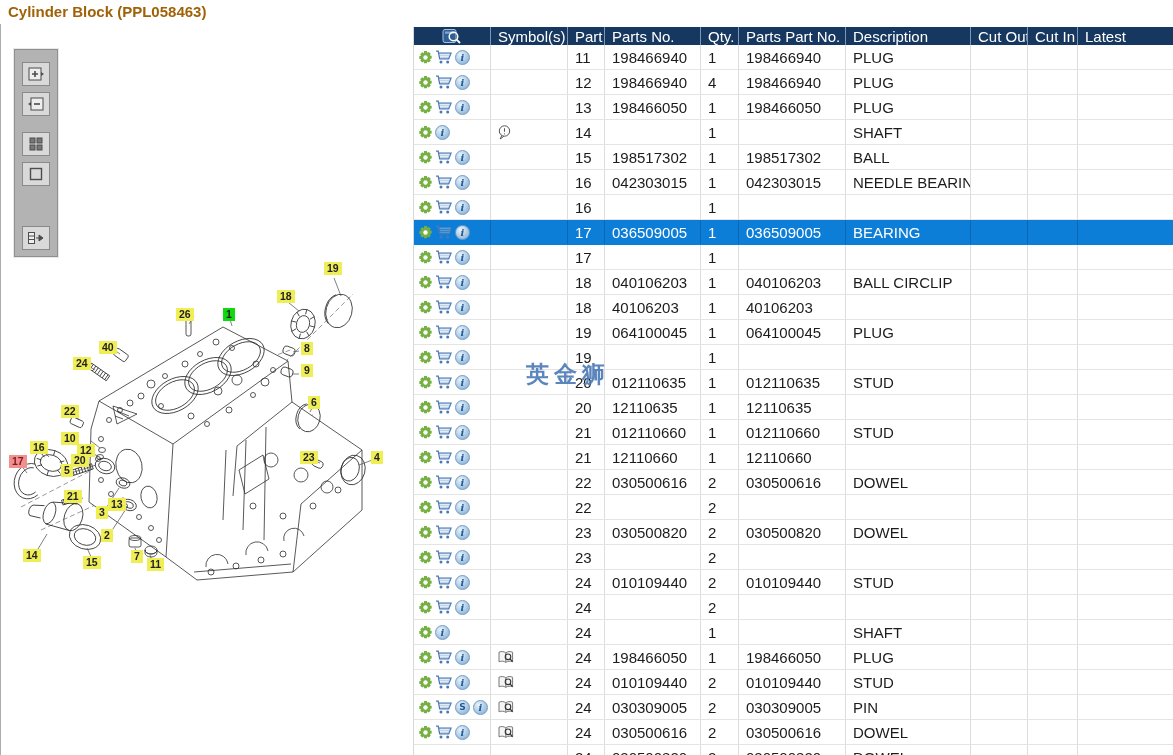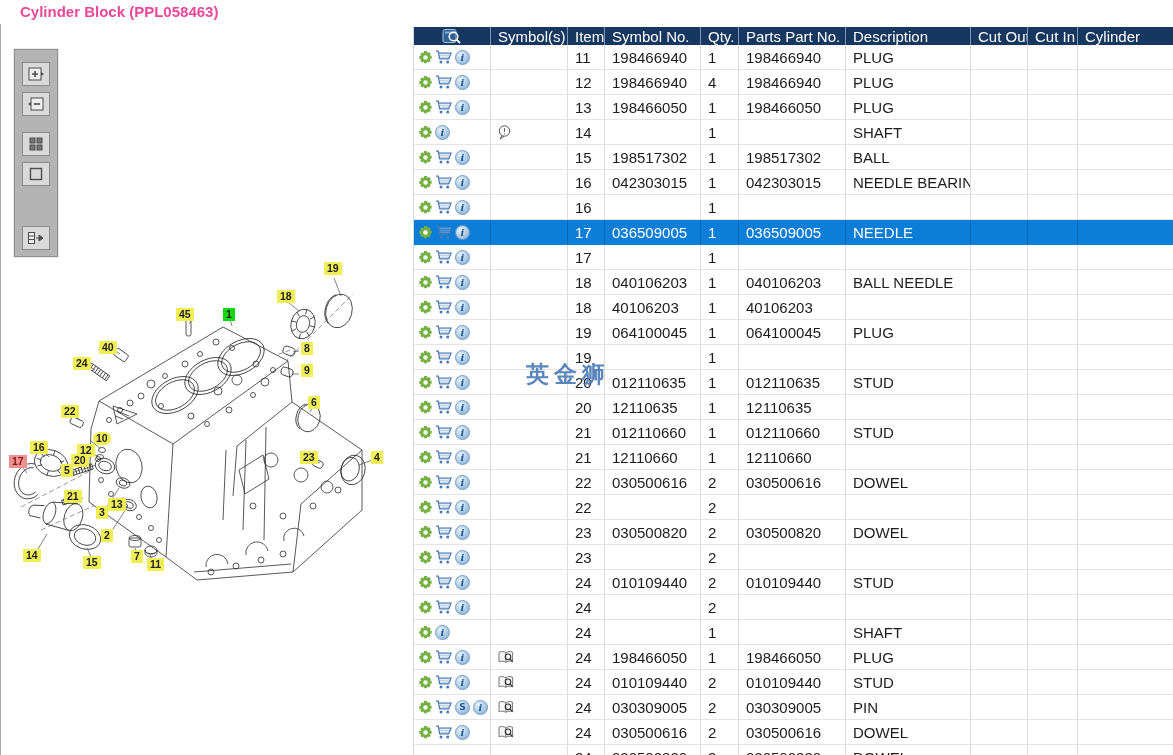--- a/index.html
+++ b/index.html
@@ -1,19 +1,19 @@
 <!DOCTYPE html>
 <html><head>
 <meta charset="utf-8">
 <style>
   html,body{margin:0;padding:0}
   body{width:1173px;height:755px;position:relative;background:#fff;
        font-family:"Liberation Sans",sans-serif;overflow:hidden}
 
-  .page-title{position:absolute;left:20px;top:3px;font-size:15px;font-weight:bold;color:#ec4899;z-index:3}
+  .page-title{position:absolute;left:8px;top:3px;font-size:15px;font-weight:bold;color:#a16207;z-index:3}
 
   
   .left-panel{position:absolute;left:0;top:24px;width:412px;height:731px;
               border-left:1px solid #adadad;background:#fff}
 
   
   .toolbar{position:absolute;left:13px;top:25px;width:42px;height:206px;
            background:#b3b3b3;border:1px solid #8f8f8f;box-shadow:0 0 0 1px #e9e9e9;z-index:4}
   .tbtn{width:26px;height:22px;margin:0 auto;background:#d9d9d9;border:1px solid #8a8a8a;
         display:flex;align-items:center;justify-content:center;cursor:pointer}
@@ -291,31 +291,31 @@
                M298 97 L292 98 M298 120 L291 120 M312 152 L309 158 M74 161 L78 166 M42 197 L48 203 M20 211 L26 219
                M90 187 L99 194 M90 199 L97 202 M84 209 L90 212 M70 219 L95 211 M76 245 L72 245 M116 253 L121 248
                M102 259 L118 234 M108 281 L125 255 M34 300 L46 280 M92 307 L86 294 M136 301 L134 294 M152 309 L149 301
                M310 205 L319 209 M374 205 L358 211"></path>
     </g>
   </svg>
 
   <div id="diagram-labels">
       <div class="dlabel" style="left: 323px; top: 238px;">19</div>
       <div class="dlabel" style="left: 276px; top: 266px;">18</div>
-      <div class="dlabel" style="left: 175px; top: 284px;">45</div>
+      <div class="dlabel" style="left: 175px; top: 284px;">26</div>
       <div class="dlabel green" style="left: 222px; top: 284px;">1</div>
       <div class="dlabel" style="left: 98px; top: 317px;">40</div>
       <div class="dlabel" style="left: 72px; top: 333px;">24</div>
       <div class="dlabel" style="left: 300px; top: 318px;">8</div>
       <div class="dlabel" style="left: 300px; top: 340px;">9</div>
       <div class="dlabel" style="left: 307px; top: 372px;">6</div>
       <div class="dlabel" style="left: 60px; top: 381px;">22</div>
       <div class="dlabel" style="left: 29px; top: 417px;">16</div>
       <div class="dlabel red" style="left: 8px; top: 431px;">17</div>
-      <div class="dlabel" style="left: 92px; top: 408px; border-radius: 6px;">10</div>
+      <div class="dlabel" style="left: 60px; top: 408px;">10</div>
       <div class="dlabel" style="left: 76px; top: 420px;">12</div>
       <div class="dlabel" style="left: 70px; top: 430px;">20</div>
       <div class="dlabel" style="left: 60px; top: 440px;">5</div>
       <div class="dlabel" style="left: 63px; top: 466px;">21</div>
       <div class="dlabel" style="left: 107px; top: 474px;">13</div>
       <div class="dlabel" style="left: 95px; top: 482px;">3</div>
       <div class="dlabel" style="left: 100px; top: 505px;">2</div>
       <div class="dlabel" style="left: 22px; top: 525px;">14</div>
       <div class="dlabel" style="left: 82px; top: 532px;">15</div>
       <div class="dlabel" style="left: 130px; top: 526px;">7</div>
@@ -329,28 +329,28 @@
   <div class="thead" id="table-head">
       <div class="hcell c0">
         <svg width="20" height="17" viewBox="0 0 20 17">
           <rect x="1" y="1.5" width="13" height="13" rx="2" fill="#2e5f96" stroke="#a8c0dc"></rect>
           <rect x="3" y="3.5" width="9" height="2.2" fill="#7fa8cf"></rect>
           <circle cx="11.5" cy="8.5" r="4.3" fill="none" stroke="#fff" stroke-width="1.5"></circle>
           <path d="M14.6 11.6 18 15" stroke="#fff" stroke-width="1.9"></path>
         </svg>
       </div>
       <div class="hcell c1">Symbol(s)</div>
-      <div class="hcell c2">Item</div>
-      <div class="hcell c3">Symbol No.</div>
+      <div class="hcell c2">Part</div>
+      <div class="hcell c3">Parts No.</div>
       <div class="hcell c4">Qty.</div>
       <div class="hcell c5">Parts Part No.</div>
       <div class="hcell c6">Description</div>
       <div class="hcell c7">Cut Out</div>
       <div class="hcell c8">Cut In</div>
-      <div class="hcell c9">Cylinder</div>
+      <div class="hcell c9">Latest</div>
     </div>
   <div id="table-body">
       <div class="trow">
         <div class="tcell c0">
           <svg width="13" height="13" viewBox="0 0 16 16">
             <path fill="#76b043" d="M6.3 0h3.4l.4 2.3 2-1.2 2.4 2.4-1.2 2 2.3.4v3.4l-2.3.4 1.2 2-2.4 2.4-2-1.2-.4 2.3H6.3l-.4-2.3-2 1.2-2.4-2.4 1.2-2L.4 9.7V6.3l2.3-.4-1.2-2 2.4-2.4 2 1.2z"></path>
             <circle cx="8" cy="8" r="2.7" fill="#fff"></circle>
           </svg>
           <svg width="17" height="14" viewBox="0 0 17 14">
             <path d="M1 1.2h2.2l1.5 7.6h9L16 3.2H4" fill="none" stroke="#4a7ab5" stroke-width="1.3"></path>
@@ -527,21 +527,21 @@
             <circle cx="6" cy="12" r="1.5" fill="#4a7ab5"></circle>
             <circle cx="12.7" cy="12" r="1.5" fill="#4a7ab5"></circle>
           </svg>
           <span class="cbadge">i</span>
         </div>
         <div class="tcell c1"></div>
         <div class="tcell c2">17</div>
         <div class="tcell c3">036509005</div>
         <div class="tcell c4">1</div>
         <div class="tcell c5">036509005</div>
-        <div class="tcell c6">NEEDLE</div>
+        <div class="tcell c6">BEARING</div>
         <div class="tcell c7"></div>
         <div class="tcell c8"></div>
         <div class="tcell c9"></div>
       </div>
       <div class="trow">
         <div class="tcell c0">
           <svg width="13" height="13" viewBox="0 0 16 16">
             <path fill="#76b043" d="M6.3 0h3.4l.4 2.3 2-1.2 2.4 2.4-1.2 2 2.3.4v3.4l-2.3.4 1.2 2-2.4 2.4-2-1.2-.4 2.3H6.3l-.4-2.3-2 1.2-2.4-2.4 1.2-2L.4 9.7V6.3l2.3-.4-1.2-2 2.4-2.4 2 1.2z"></path>
             <circle cx="8" cy="8" r="2.7" fill="#fff"></circle>
           </svg>
@@ -575,21 +575,21 @@
             <circle cx="6" cy="12" r="1.5" fill="#4a7ab5"></circle>
             <circle cx="12.7" cy="12" r="1.5" fill="#4a7ab5"></circle>
           </svg>
           <span class="cbadge">i</span>
         </div>
         <div class="tcell c1"></div>
         <div class="tcell c2">18</div>
         <div class="tcell c3">040106203</div>
         <div class="tcell c4">1</div>
         <div class="tcell c5">040106203</div>
-        <div class="tcell c6">BALL NEEDLE</div>
+        <div class="tcell c6">BALL CIRCLIP</div>
         <div class="tcell c7"></div>
         <div class="tcell c8"></div>
         <div class="tcell c9"></div>
       </div>
       <div class="trow">
         <div class="tcell c0">
           <svg width="13" height="13" viewBox="0 0 16 16">
             <path fill="#76b043" d="M6.3 0h3.4l.4 2.3 2-1.2 2.4 2.4-1.2 2 2.3.4v3.4l-2.3.4 1.2 2-2.4 2.4-2-1.2-.4 2.3H6.3l-.4-2.3-2 1.2-2.4-2.4 1.2-2L.4 9.7V6.3l2.3-.4-1.2-2 2.4-2.4 2 1.2z"></path>
             <circle cx="8" cy="8" r="2.7" fill="#fff"></circle>
           </svg>

